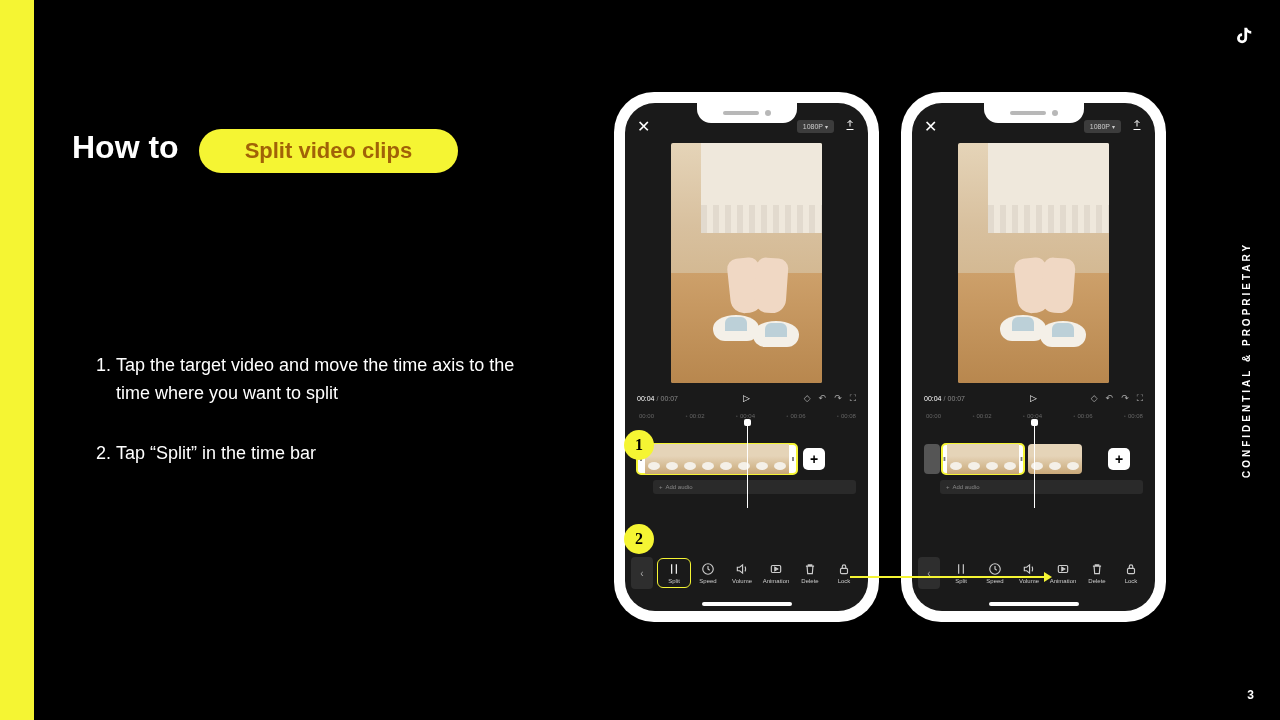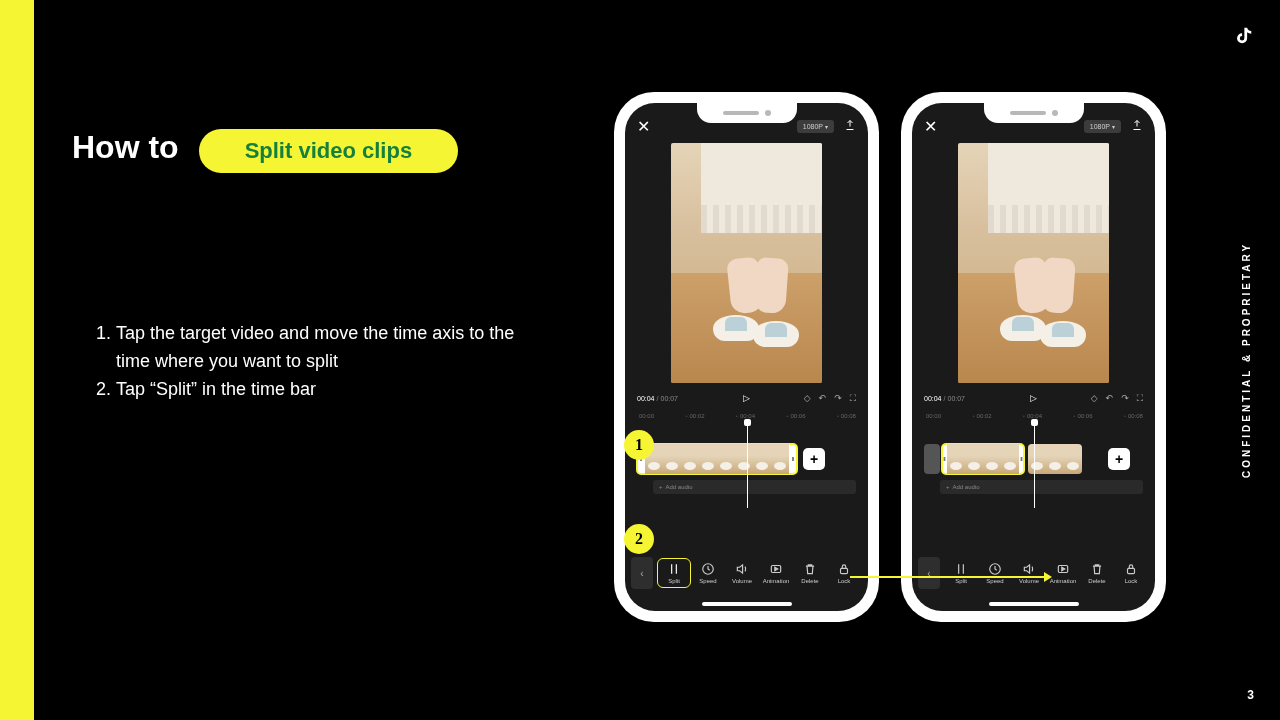--- a/index.html
+++ b/index.html
@@ -2,25 +2,25 @@
 <html><head>
 <meta charset="utf-8">
 <style>
   * { box-sizing: border-box; margin: 0; padding: 0; }
   html, body { width: 1280px; height: 720px; overflow: hidden; background: #000; font-family: -apple-system, BlinkMacSystemFont, "Segoe UI", Arial, sans-serif; color: #fff; }
   .slide { position: relative; width: 1280px; height: 720px; }
   .yellow-bar { position: absolute; left: 0; top: 0; width: 34px; height: 720px; background: #f5f533; }
   
   .title-row { position: absolute; left: 72px; top: 129px; display: flex; gap: 20px; }
   .title-text { font-size: 32px; font-weight: 600; color: #fff; }
-  .pill { background: #f5f533; color: #15803d; font-weight: 700; font-size: 22px; padding: 9px 46px; border-radius: 999px; }
+  .pill { background: #f5f533; color: #a16207; font-weight: 700; font-size: 22px; padding: 9px 46px; border-radius: 999px; }
   
   .instructions { position: absolute; left: 92px; top: 320px; width: 450px; font-size: 18px; line-height: 1.55; }
   .instructions ol { list-style: decimal; padding-left: 24px; }
-  .instructions li { margin-bottom: 0; }
+  .instructions li { margin-bottom: 0; margin-top: 32px; }
   
   .phones { position: absolute; left: 614px; top: 92px; display: flex; gap: 22px; }
   .phone-frame { width: 265px; height: 530px; background: #fff; border-radius: 40px; padding: 11px; position: relative; }
   .notch { position: absolute; top: 11px; left: 50%; transform: translateX(-50%); width: 100px; height: 20px; background: #fff; border-radius: 0 0 14px 14px; z-index: 3; display:flex; align-items:center; justify-content:center; gap:6px;}
   .notch::before { content:""; width:36px; height:4px; background:#b8b8b8; border-radius:4px; }
   .notch::after { content:""; width:6px; height:6px; background:#b8b8b8; border-radius:50%; }
   .screen { width: 100%; height: 100%; background: #1a1a1a; border-radius: 30px; overflow: hidden; position: relative; }
   .home-ind { position:absolute; bottom:5px; left:50%; transform:translateX(-50%); width:90px; height:4px; background:#fff; border-radius:4px; }
   
   .app-top { position: absolute; top: 0; left: 0; right: 0; height: 32px; display: flex; align-items: center; justify-content: space-between; padding: 0 12px; padding-top:14px; }

